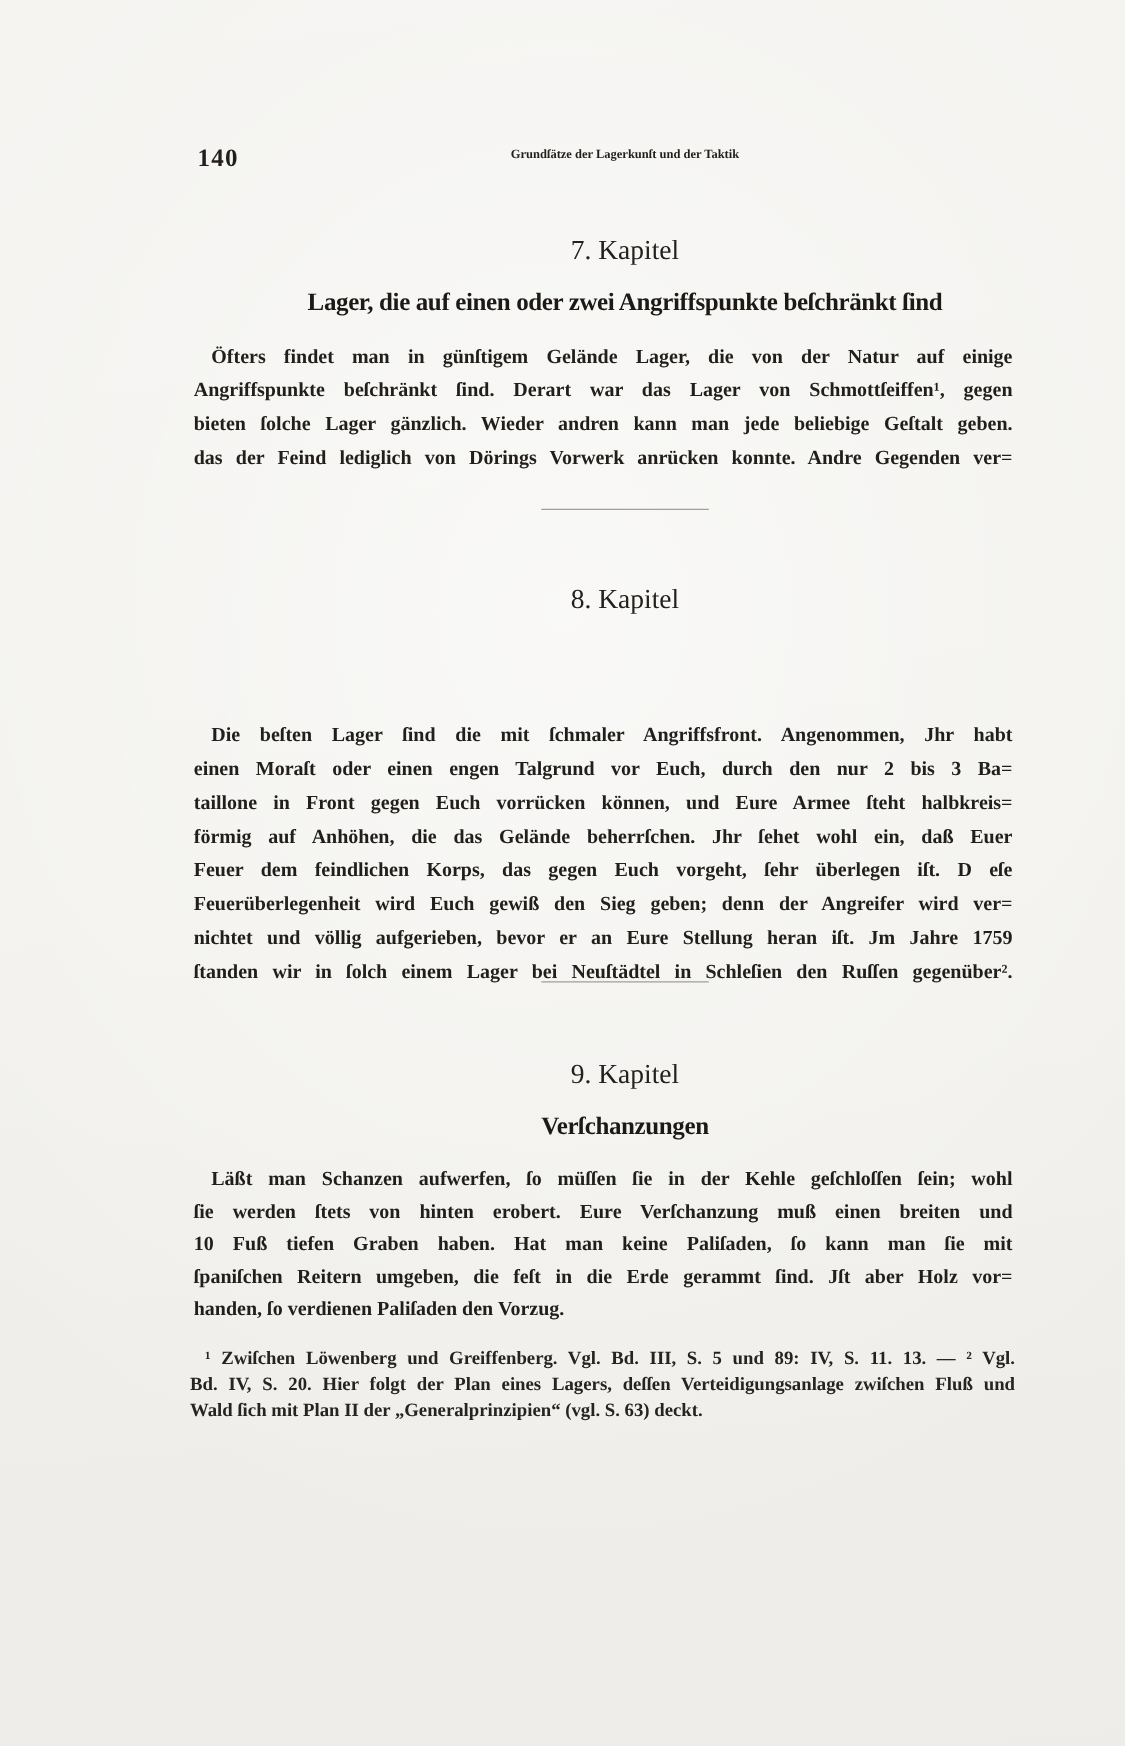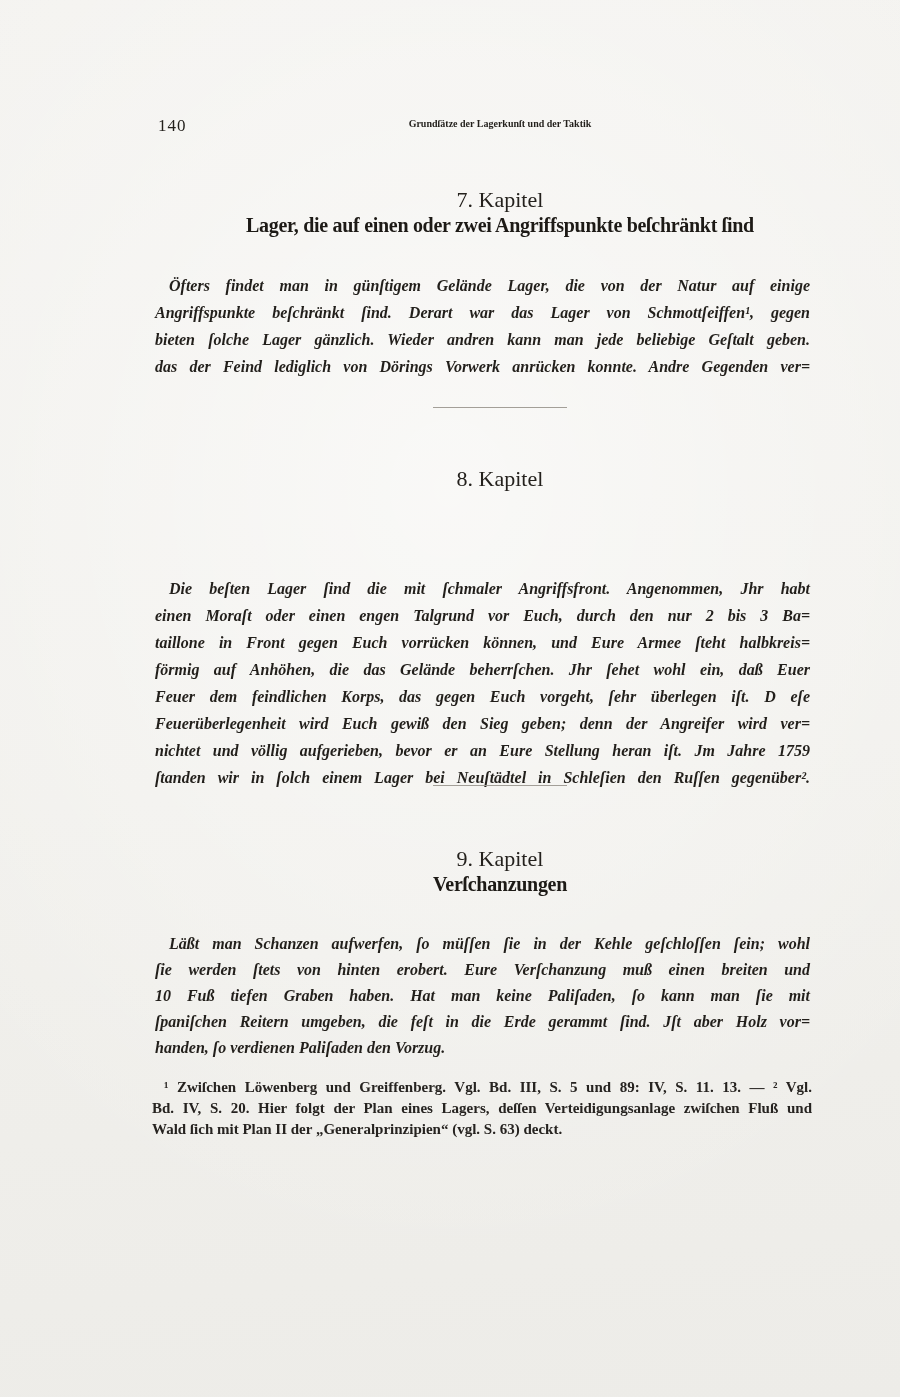--- a/index.html
+++ b/index.html
@@ -11,45 +11,45 @@
     background:
       radial-gradient(120% 90% at 50% 35%, rgba(255,255,255,.55) 0%, rgba(255,255,255,0) 62%),
       linear-gradient(175deg, #f4f3f0 0%, #f1f0ec 55%, #edece8 100%);
     color:var(--ink, #221f1b);
     font-family:"Liberation Serif","DejaVu Serif",serif;
     overflow:hidden;
   }
   .abs { position:absolute; }
   .pagenum {
     left:158px; top:116px;
-    font-size:17px; font-weight:normal; letter-spacing:1px;
+    font-size:20px; font-weight:bold; letter-spacing:1px;
   }
   .runhead {
     left:105px; top:118px; width:790px;
     text-align:center;
     font-size:10px; font-weight:bold;
   }
   .kapitel {
     left:105px; width:790px;
     text-align:center;
     font-size:22px; font-weight:normal;
     color:#24211d;
   }
   .title {
     left:105px; width:790px;
     text-align:center;
     font-size:20px; font-weight:bold;
     letter-spacing:-0.3px;
     color:#1d1a16;
+    margin-top:17px;
   }
   .para {
     left:155px; width:655px;
     font-size:16px; font-weight:bold;
     color:#221f1b;
-    font-style:italic;
   }
   .para .line { line-height:27px; }
   .para.tight .line { line-height:26px; }
   .line {
     text-align:justify;
     text-align-last:justify;
   }
   .line.flush { text-align-last:left; }
   .line.indent { text-indent:14px; }
   .divider {

